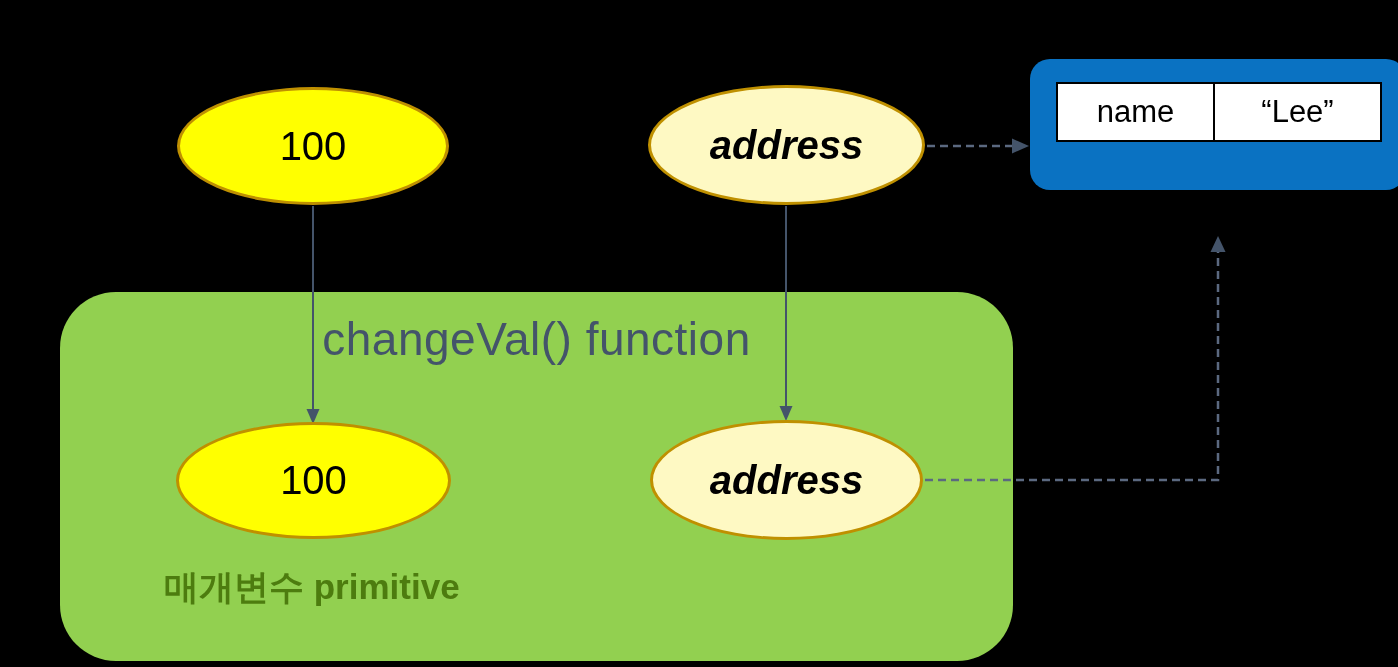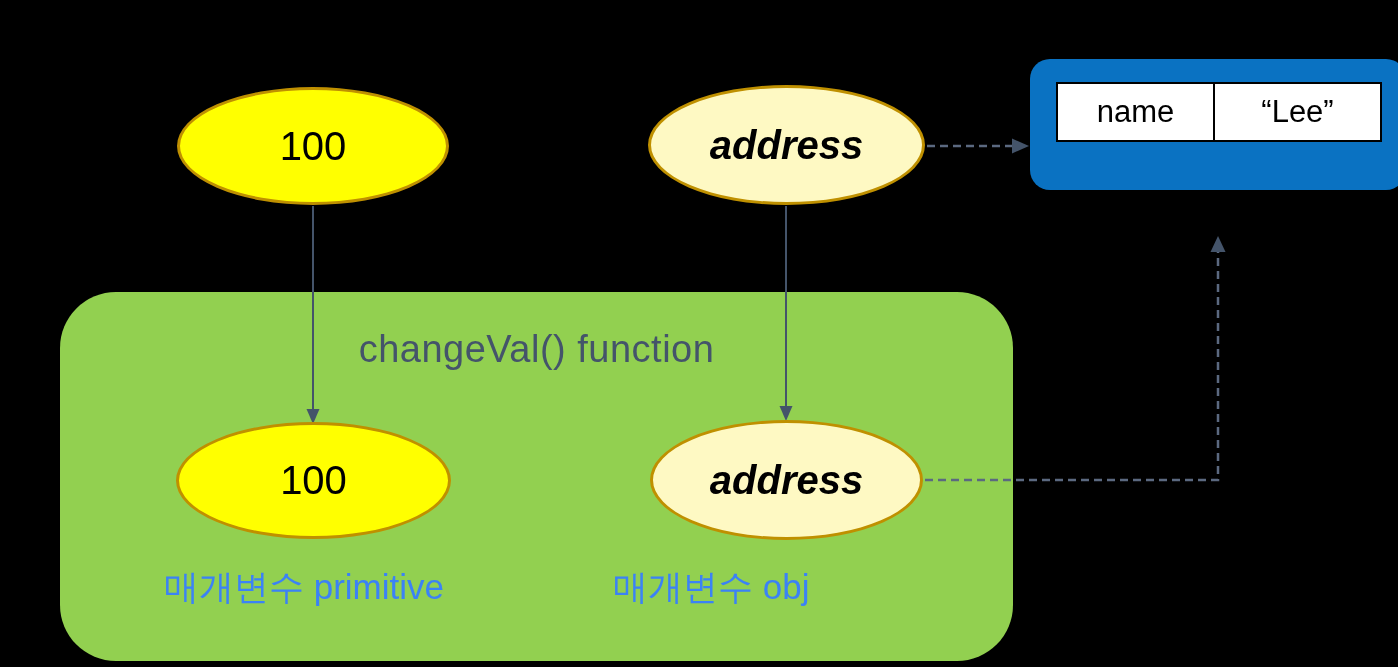--- a/index.html
+++ b/index.html
@@ -21,24 +21,24 @@
 
   .green-box {
     position: absolute;
     left: 52px; top: 292px;
     width: 953px; height: 369px;
     background: #92D050;
     border-radius: 56px;
   }
   .fn-title {
     position: absolute;
-    left: 52px; top: 328px;
+    left: 52px; top: 312px;
     width: 953px;
     text-align: center;
-    font-size: 38px;
+    font-size: 46px;
     color: #44546A;
     letter-spacing: 0.5px;
   }
 
   .ellipse {
     position: absolute;
     border: 3px solid #BF9000;
     border-radius: 50%;
     display: flex;
     align-items: center;
@@ -52,22 +52,22 @@
 
   .e-100-top     { left: 169px; top: 87px;  width: 272px; height: 118px; }
   .e-addr-top    { left: 640px; top: 85px;  width: 277px; height: 120px; }
   .e-100-bottom  { left: 168px; top: 422px; width: 275px; height: 117px; }
   .e-addr-bottom { left: 642px; top: 420px; width: 273px; height: 120px; }
 
   .param-label {
     position: absolute;
     top: 564px;
     font-size: 35px;
-    font-weight: 400;
-    color: #3b82f6;
+    font-weight: 700;
+    color: #4d7c0f;
     white-space: nowrap;
     text-align: center;
   }
   .lbl-primitive { left: 156px; }
   .lbl-obj       { left: 605px; }
 
   .blue-box {
     position: absolute;
     left: 1022px; top: 59px;
     width: 376px; height: 131px;
@@ -130,21 +130,20 @@
   <div class="fn-title">changeVal() function</div>
 
   <div class="ellipse yellow e-100-bottom">
     <span>100</span>
   </div>
   <div class="ellipse orange e-addr-bottom">
     <span class="ref-text">address</span>
   </div>
 
   <div class="param-label lbl-primitive">매개변수 primitive</div>
-  <div class="param-label lbl-obj">매개변수 obj</div>
 
   <div class="blue-box">
     <table class="obj-table">
       <tbody>
         <tr>
           <td class="key">name</td>
           <td class="val">“Lee”</td>
         </tr>
       </tbody>
     </table>

